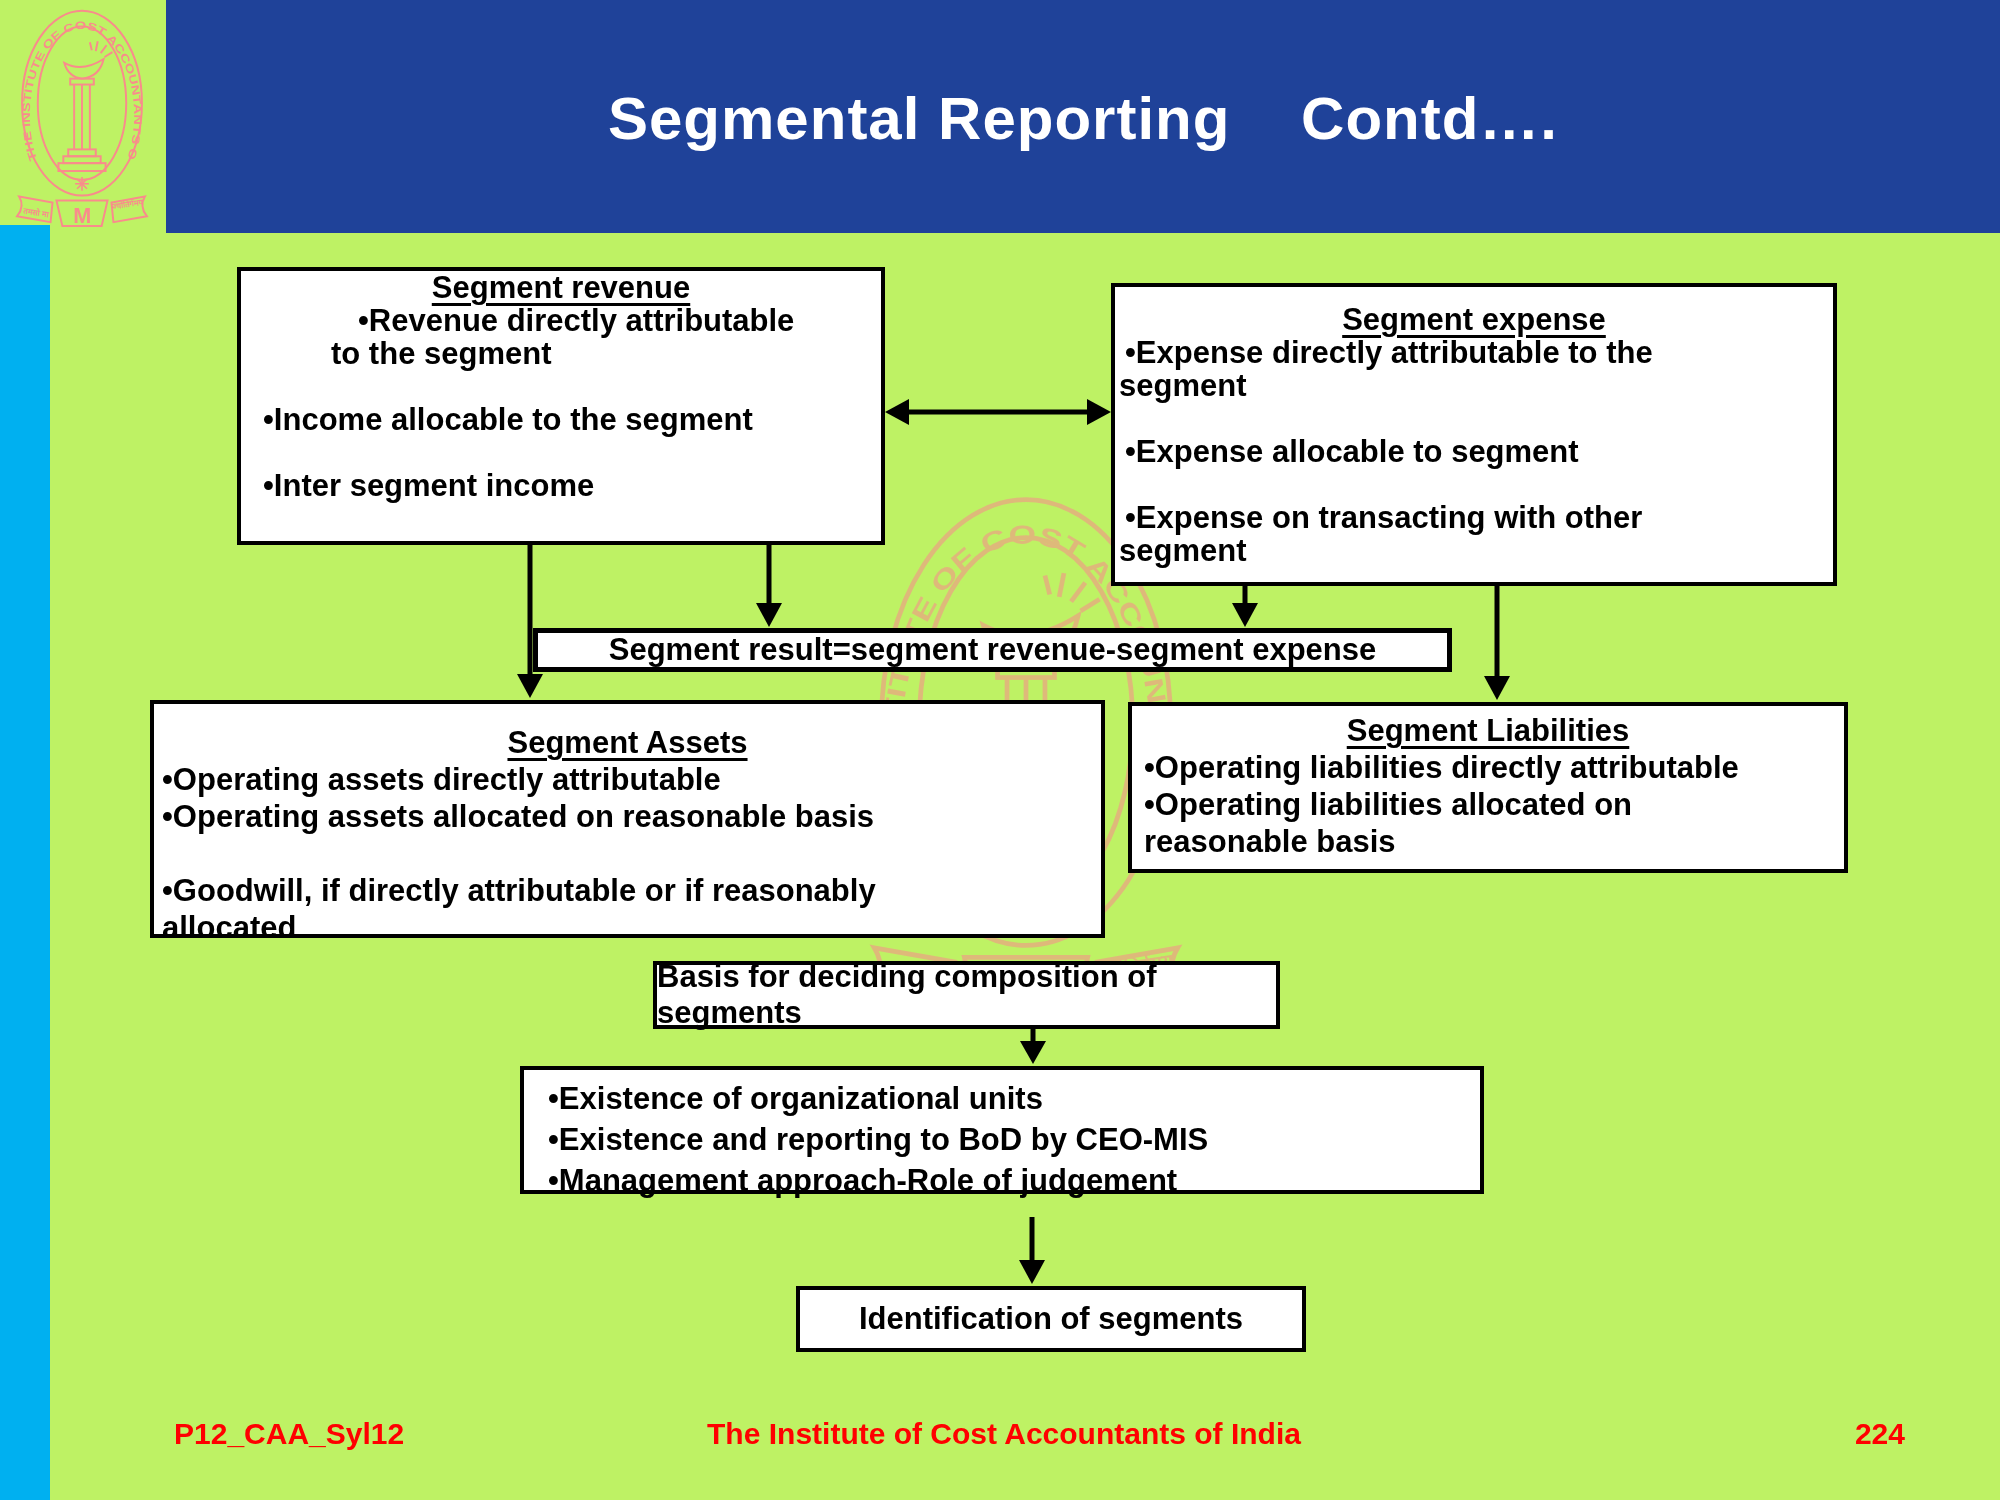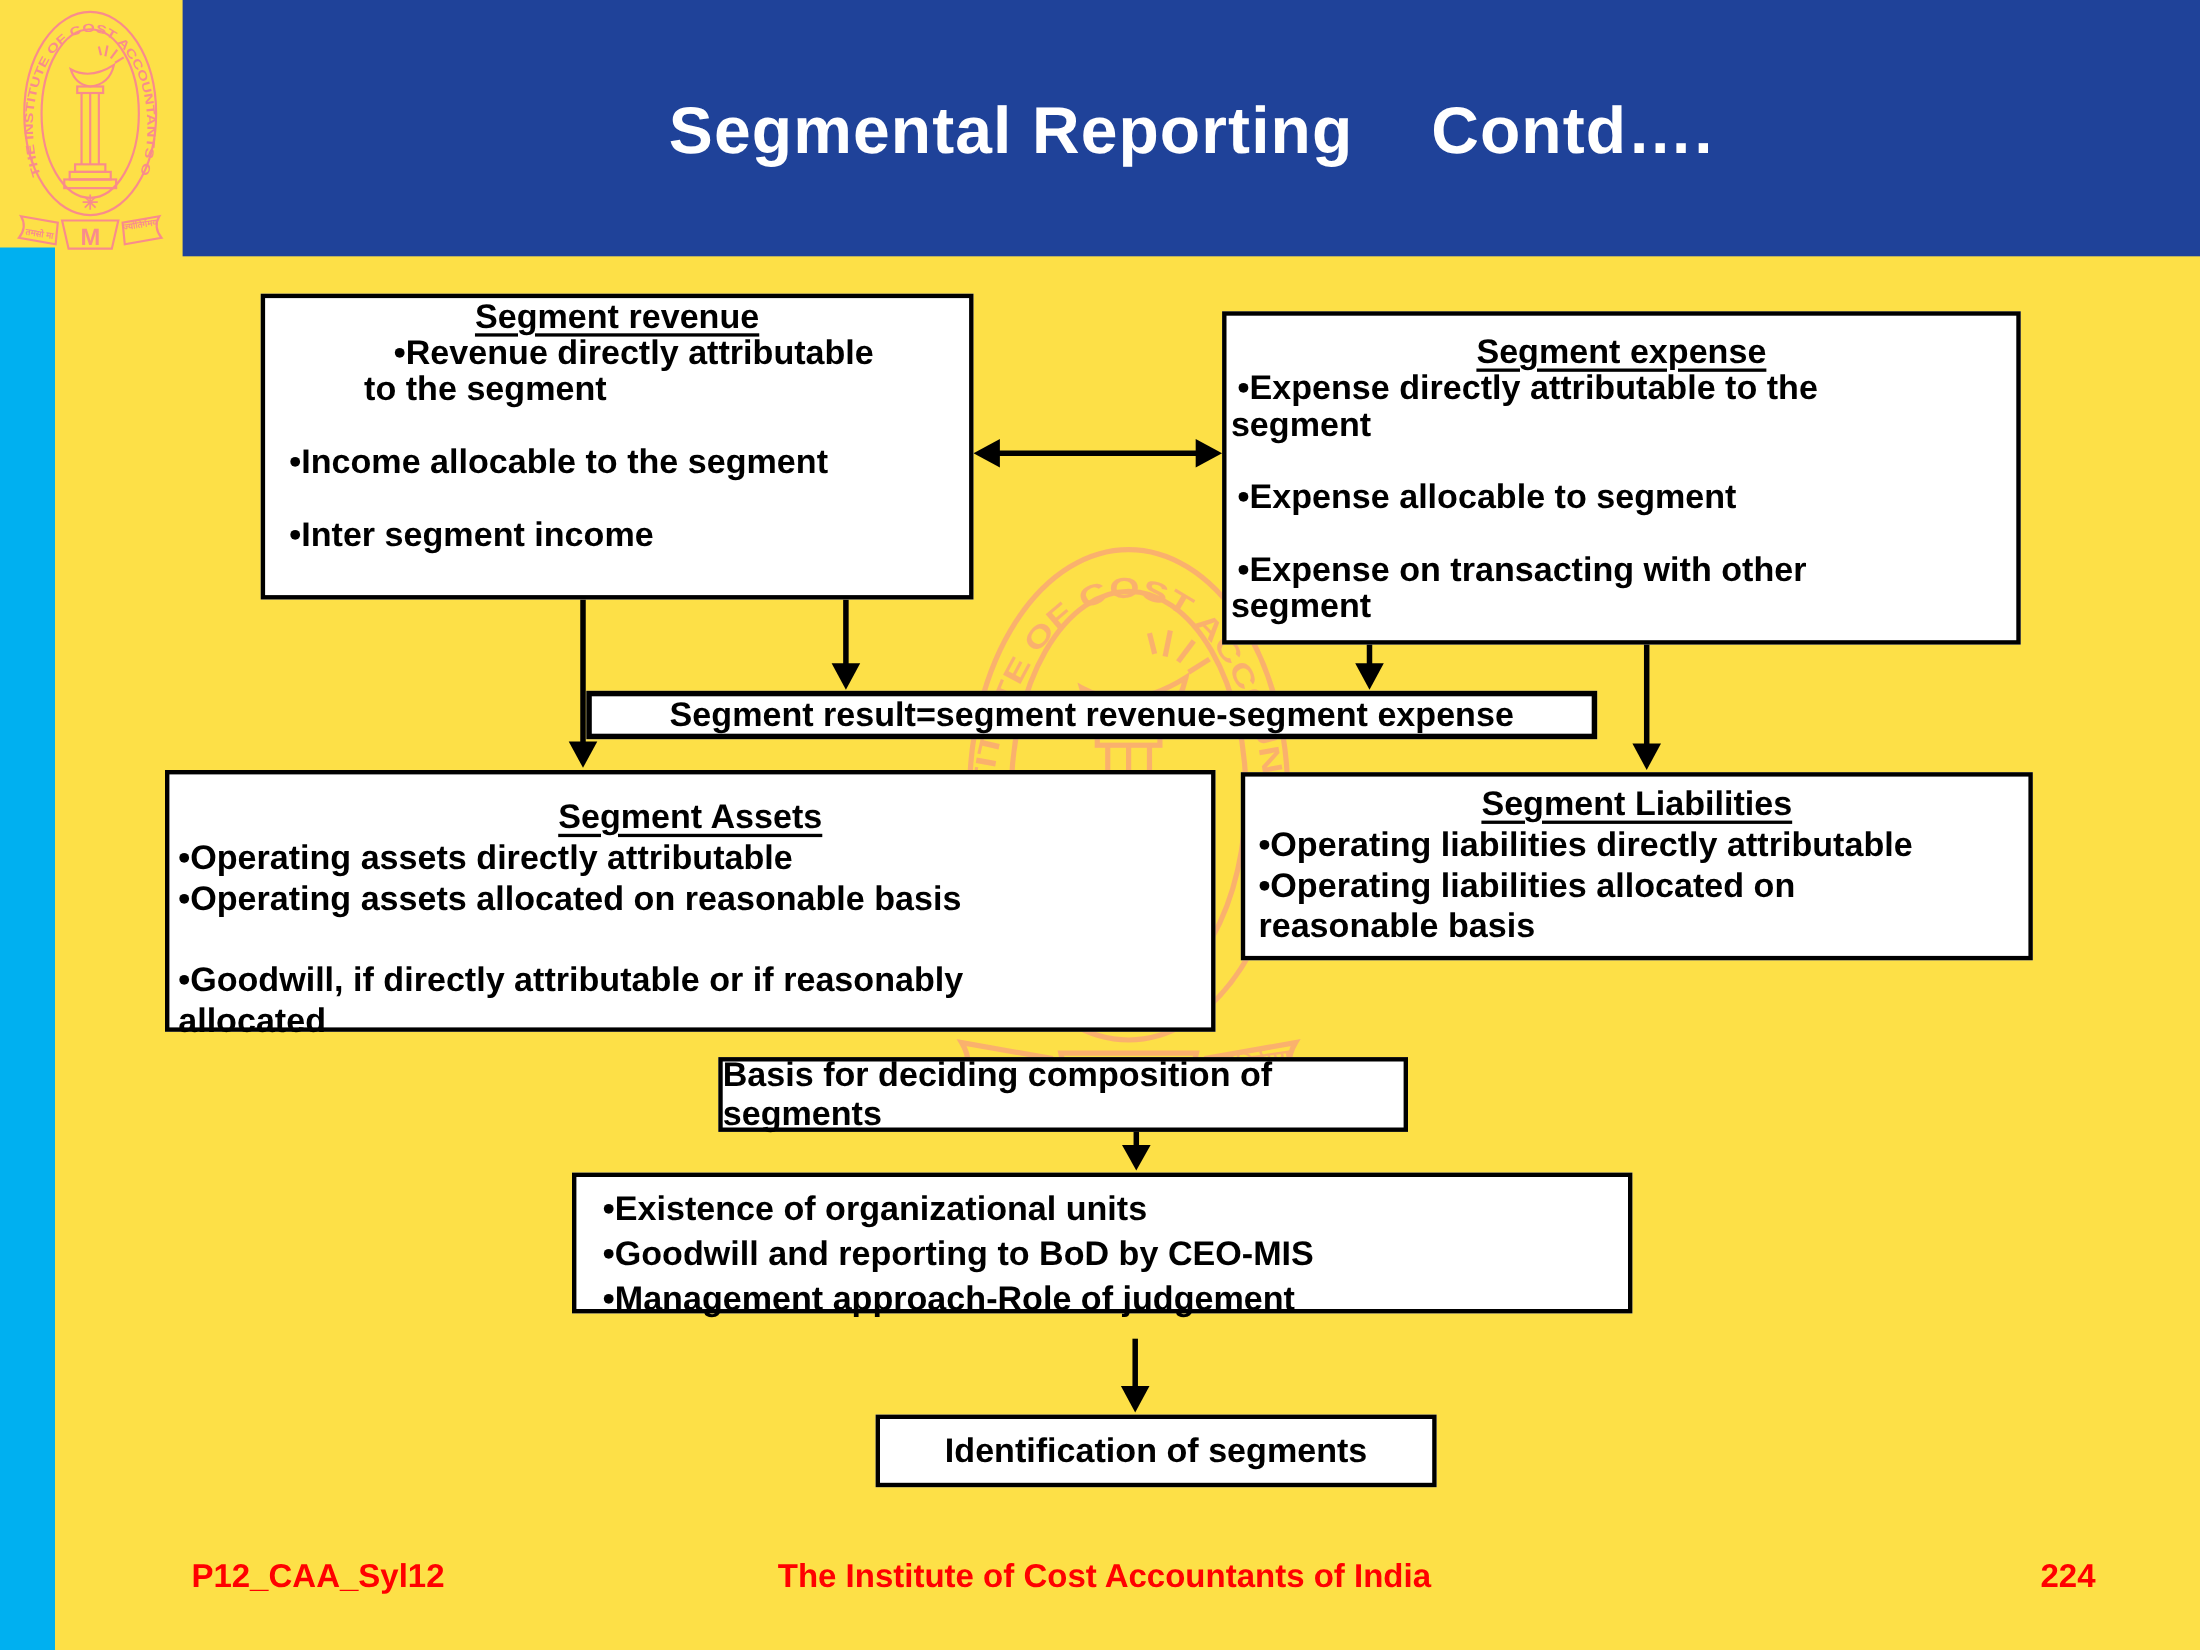--- a/index.html
+++ b/index.html
@@ -1,20 +1,20 @@
 <!DOCTYPE html>
 <html style="--blue: #1F4299; --cyan: #00B0F0; --red: #FF0000; --logored: #F98C8C; --ink: #000000;"><head>
 <meta charset="utf-8">
 <style>
   :root{
     --blue:#1F4299; --cyan:#00B0F0; --red:#FF0000; --logored:#F98C8C; --ink:#000000;
   }
   html,body{margin:0;padding:0;background:#777;}
   .slide{
-    position:relative; width:2000px; height:1500px; background:#fde047;
+    position:relative; width:2000px; height:1500px; background:#bef264;
     overflow:hidden; font-family:"Liberation Sans", sans-serif; font-weight:700; color:var(--ink);
   }
   
   .header{position:absolute;left:166px;top:0;width:1834px;height:233px;background:var(--blue);z-index:3;}
   .title{padding-top:84px;text-align:center;color:#ffffff;font-size:60px;white-space:pre;letter-spacing:1px;}
   
   .stripe{position:absolute;left:0;top:225px;width:50px;height:1275px;background:var(--cyan);z-index:3;}
   
   .logo-box{position:absolute;left:6px;top:2px;width:152px;height:226px;z-index:4;}
   .logo-box svg{width:100%;height:100%;}
@@ -188,21 +188,21 @@
     <div class="ln i0">•Operating liabilities allocated on</div>
     <div class="ln i2">reasonable basis</div>
   </div>
 
   <div class="box b-basis center-text">
     <span>Basis for deciding composition of segments</span>
   </div>
 
   <div class="box b-criteria lh41">
     <div class="ln i0">•Existence of organizational units</div>
-    <div class="ln i0">•Goodwill and reporting to BoD by CEO-MIS</div>
+    <div class="ln i0">•Existence and reporting to BoD by CEO-MIS</div>
     <div class="ln i0">•Management approach-Role of judgement</div>
   </div>
 
   <div class="box b-ident center-text">
     <span>Identification of segments</span>
   </div>
 
   <div class="footer-item f-left">P12_CAA_Syl12</div>
   <div class="footer-item f-center">The Institute of Cost Accountants of India</div>
   <div class="footer-item f-right">224</div>

